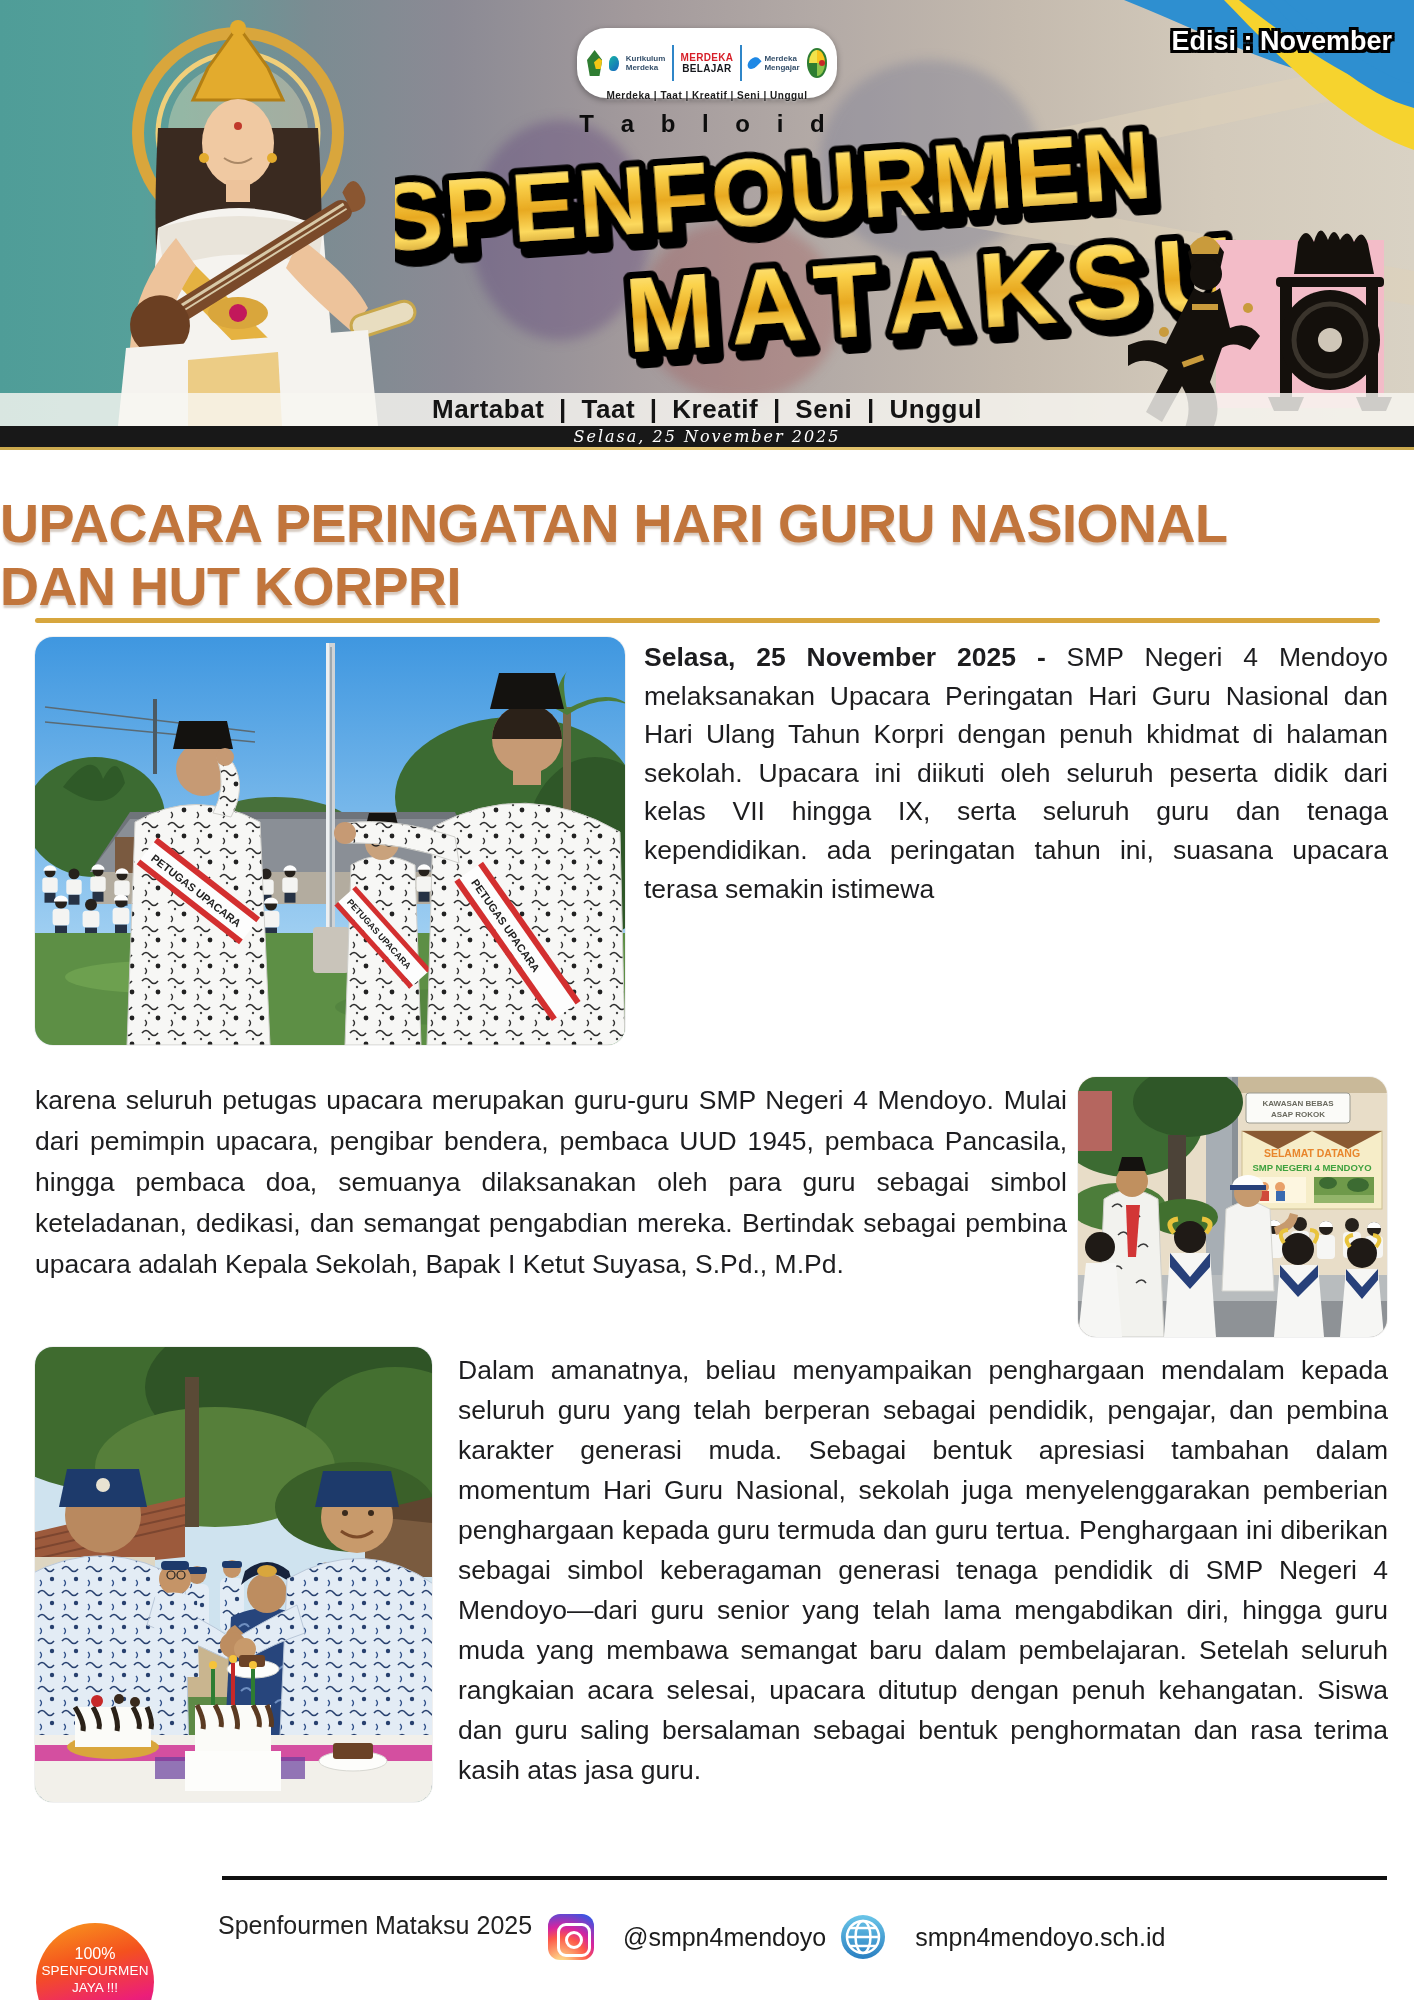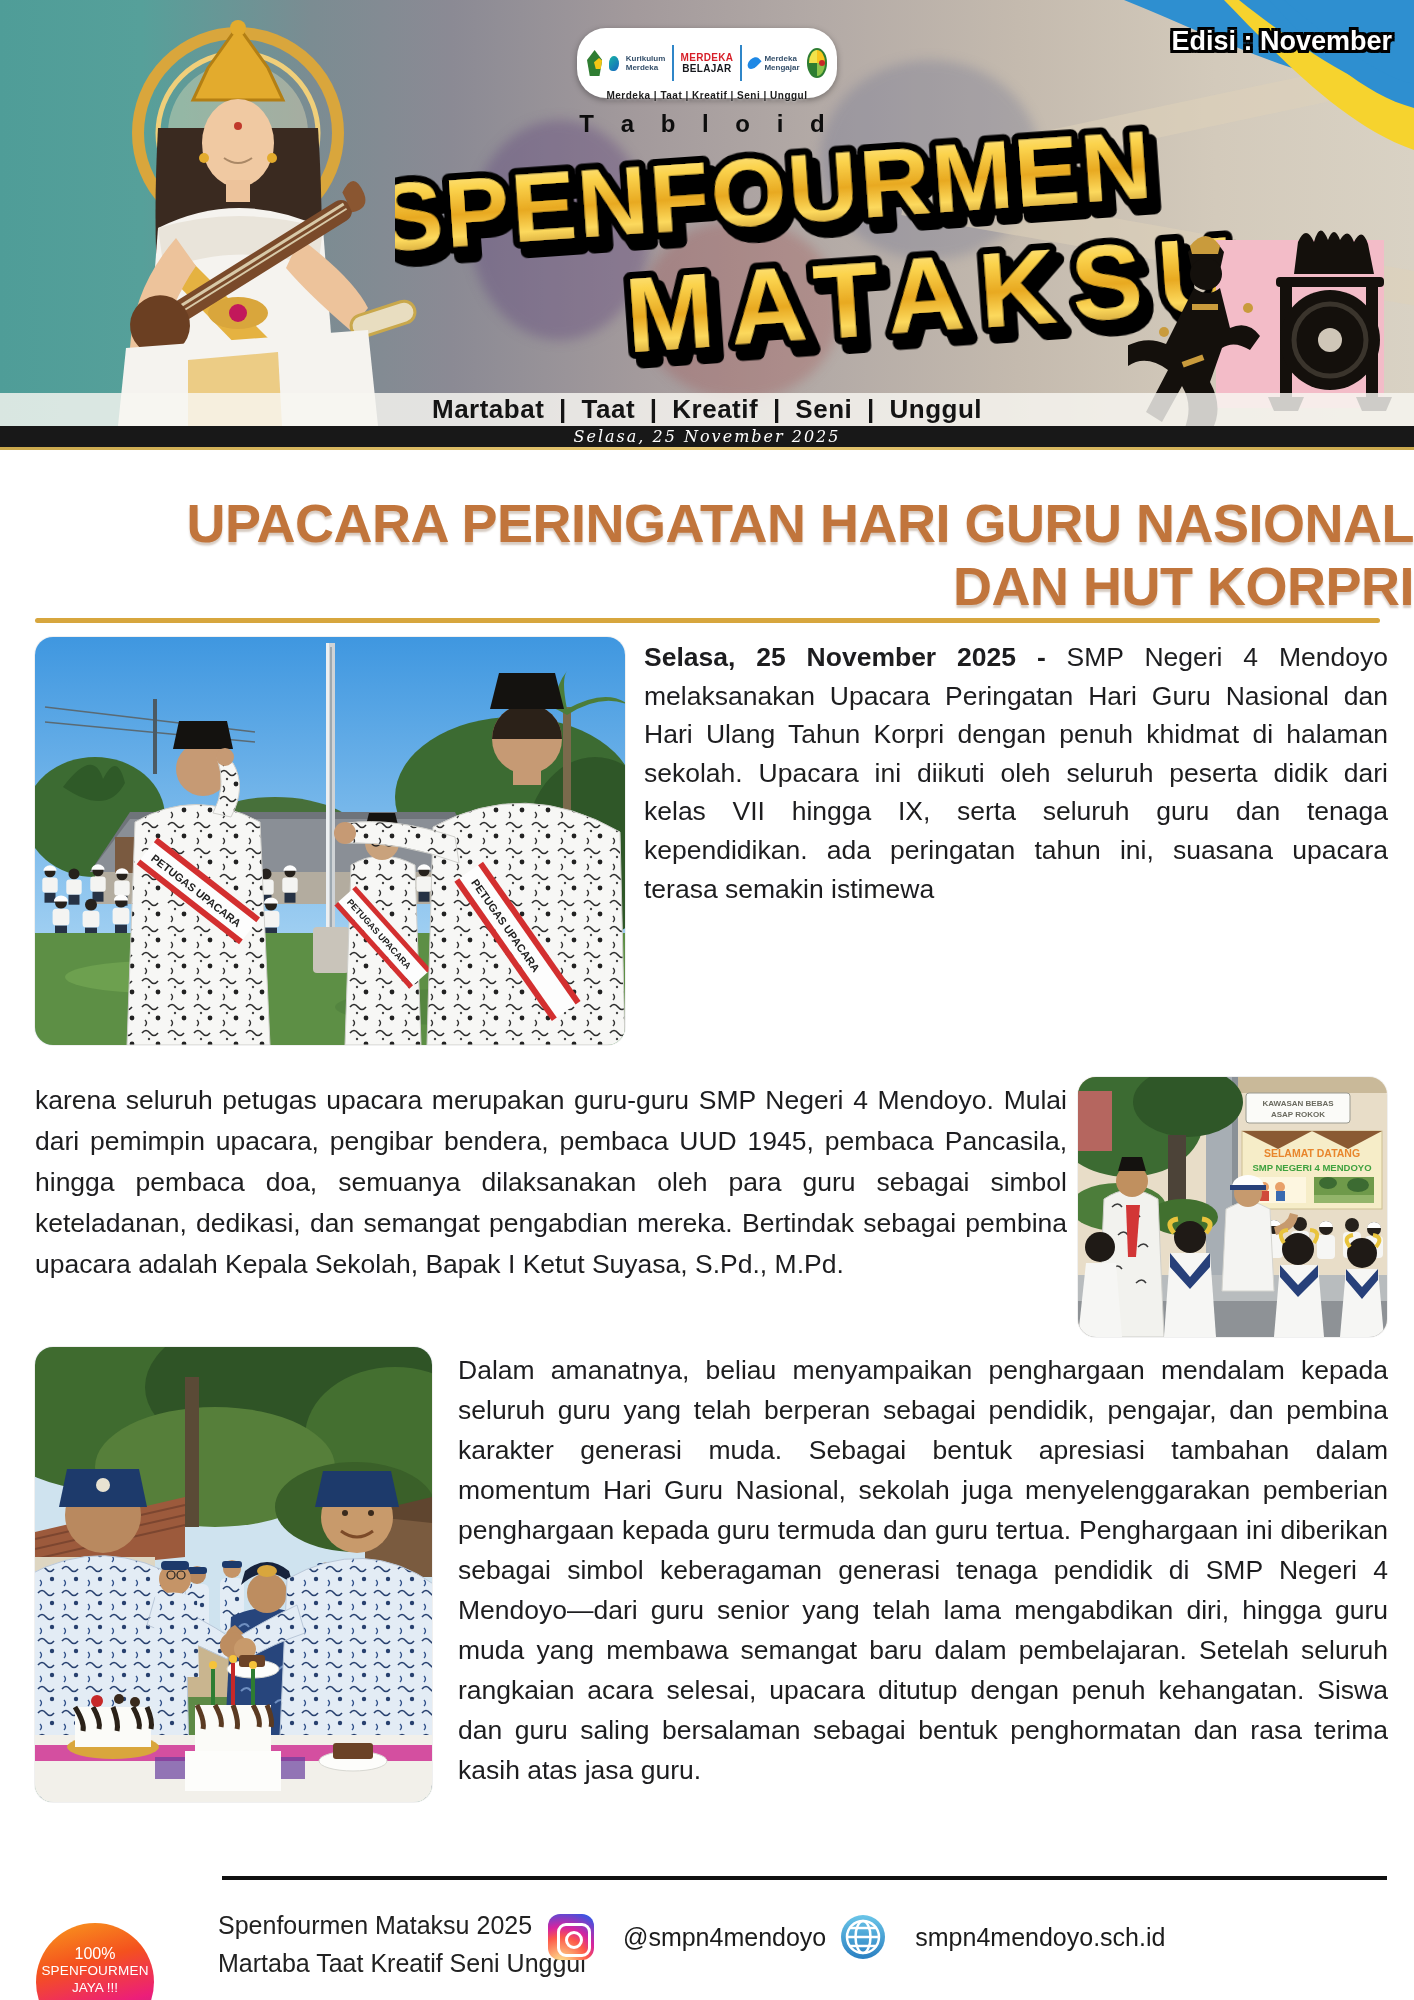--- a/index.html
+++ b/index.html
@@ -41,21 +41,21 @@
   .badge-tagline { position:absolute; left:477px; top:90px; width:460px; text-align:center;
     font-size:10px; font-weight:bold; color:#1c1c1c; text-shadow:0 0 3px rgba(255,255,255,.9); letter-spacing:.5px; }
   .tabloid-label { position:absolute; left:457px; top:110px; width:500px; text-align:center;
     font-size:24px; font-weight:600; color:#0d0d0d; letter-spacing:10px; }
 
   .saraswati { position:absolute; left:38px; top:8px; }
   .masthead { position:absolute; left:395px; top:118px; }
   .dancer { position:absolute; left:1128px; top:182px; }
 
   
-  .title { position:absolute; left:0; width:1414px; text-align:right; color:#c1753c;
+  .title { position:absolute; left:0; width:1414px; text-align:left; color:#c1753c;
     font-weight:800; font-size:54px; letter-spacing:-.5px; text-shadow:0 3px 2px rgba(97,52,16,.25); white-space:nowrap; }
   .title.l1 { top:492px; }
   .title.l2 { top:555px; }
   .gold-divider { position:absolute; left:35px; top:618px; width:1345px; height:5px; background:#d7a63e; border-radius:3px; }
 
   .photo { position:absolute; border-radius:18px; overflow:hidden; box-shadow:0 0 0 1px rgba(0,0,0,.06); }
   .photo svg { display:block; }
   .photo1 { left:35px; top:637px; }
   .photo2 { left:1078px; top:1077px; }
   .photo3 { left:35px; top:1347px; }
@@ -546,21 +546,20 @@
   <div class="footer-rule"></div>
 
   <div class="badge-circle">
     <div class="bc1">100%</div>
     <div class="bc2">SPENFOURMEN</div>
     <div class="bc3">JAYA !!!</div>
   </div>
 
   <div class="credits">
     <div>Spenfourmen Mataksu 2025</div>
-    <div>Martaba Taat Kreatif Seni Unggul</div>
   </div>
 
   <div class="socials">
     <div class="soc-item">
       <div class="ig-icon"></div>
       <span>@smpn4mendoyo</span>
     </div>
     <div class="soc-item">
       <svg class="globe-icon" viewBox="0 0 46 46">
         <defs>

